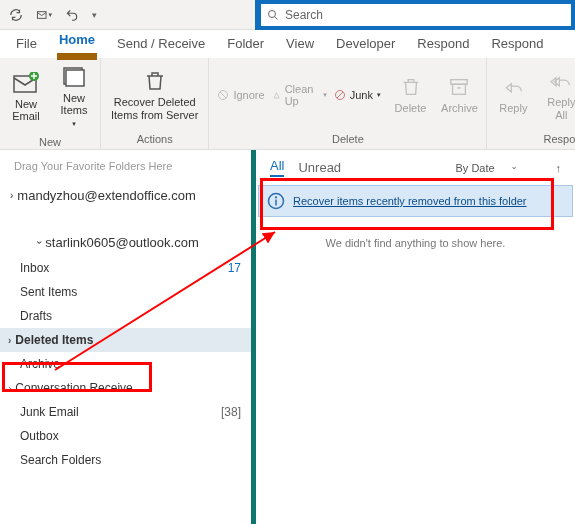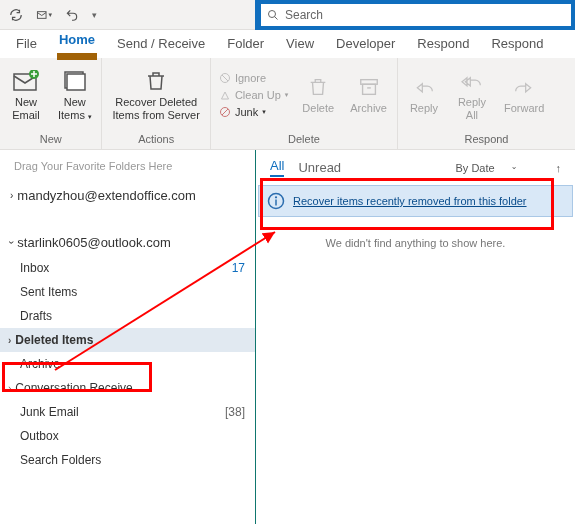--- a/index.html
+++ b/index.html
@@ -17,31 +17,31 @@
 
 .ribbon { height: 92px; background: #f3f2f1; display: flex; border-bottom: 1px solid #e1dfdd; }
 .ribbon-group { border-right: 1px solid #e1dfdd; display: flex; flex-direction: column; }
 .ribbon-body { flex: 1; display: flex; align-items: center; padding: 4px 6px; gap: 8px; }
 .ribbon-label { text-align: center; font-size: 11px; color: #666; padding: 2px 0 4px 0; }
 .rbtn { display: flex; flex-direction: column; align-items: center; justify-content: center; gap: 2px; padding: 2px 4px; font-size: 11px; color: #333; min-width: 40px; }
 .rbtn .ic { height: 26px; display: flex; align-items: center; justify-content: center; }
 .rbtn .lab { text-align: center; line-height: 1.1; }
 .rbtn.gray { color: #a0a0a0; }
 .rbtn.gray svg { opacity: .45; }
-.mini-col { display: flex; flex-direction: column; gap: 3px; font-size: 11px; }
+.mini-col { display: flex; flex-direction: row; gap: 3px; font-size: 11px; }
 .mini { display: flex; align-items: center; gap: 4px; color: #a0a0a0; padding: 1px 2px; }
 .mini svg { opacity: .45; }
 .mini.dark { color: #333; }
 .mini.dark svg { opacity: 1; }
 
 .workspace { display: flex; height: calc(524px - 30px - 28px - 92px); }
-.nav { width: 256px; border-right: 1px solid #0f766e; display: flex; flex-direction: column; }
+.nav { width: 256px; border-right: 5px solid #0f766e; display: flex; flex-direction: column; }
 .nav-drag { padding: 10px 14px; font-size: 11px; color: #999; }
 .account { padding: 6px 10px; font-size: 13px; color: #333; display: flex; align-items: center; gap: 2px; }
-.account.space { margin-top: 20px; }
+.account.space { margin-top: 20px; margin-left: 28px; }
 .folder { padding: 5px 10px 5px 20px; font-size: 12px; color: #333; display: flex; align-items: center; justify-content: space-between; }
 .folder .ct { font-weight: 400; color: #106ebe; }
 .folder .ct.gray { color: #666; font-weight: 400; }
 .folder.selected { background: #e1e9f1; font-weight: 700; }
 .folder .exp { margin-left: -12px; margin-right: 2px; font-size: 10px; color: #555; }
 .highlight-red { position: absolute; border: 3px solid #ff0000; pointer-events: none; }
 .reading { flex: 1; display: flex; flex-direction: column; }
 .filterbar { display: flex; align-items: center; gap: 14px; padding: 8px 14px; font-size: 13px; }
 .filterbar .all { color: #106ebe; border-bottom: 2px solid #106ebe; padding-bottom: 2px; }
 .filterbar .unread { color: #666; }

